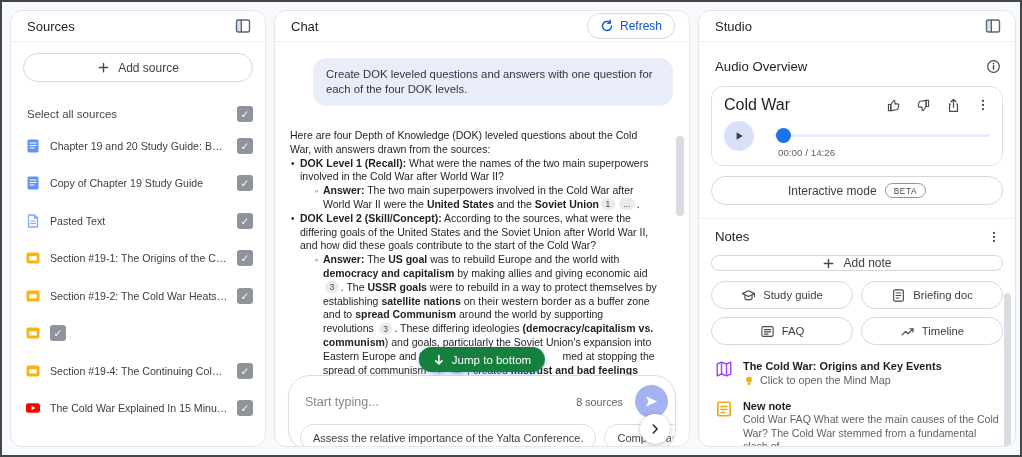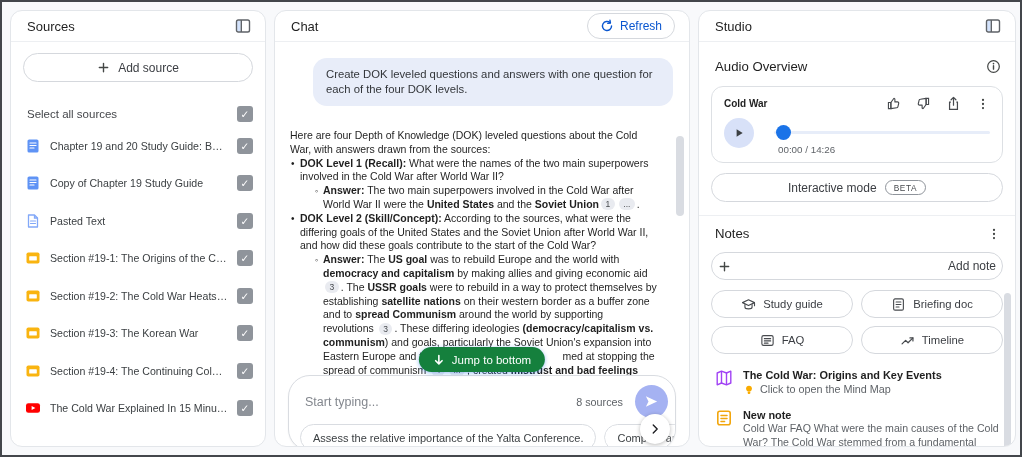--- a/index.html
+++ b/index.html
@@ -77,38 +77,38 @@
                mask-image: linear-gradient(90deg,#000 50%,rgba(0,0,0,.05) 92%); }
   .next-btn { position: absolute; right: 5px; bottom: 6px; width: 30px; height: 30px; border: none;
               border-radius: 50%; background: #fff; box-shadow: 0 1px 4px rgba(0,0,0,.28);
               display: flex; align-items: center; justify-content: center; cursor: pointer; z-index: 3; }
 
   
   .audio-heading { display: flex; justify-content: space-between; align-items: center;
                    margin: 17px 14px 0 16px; font-size: 13.2px; color: #1f1f1f; gap: 21px; }
   .audio-card { margin: 12px 12px 0; border: 1px solid #dde0e4; border-radius: 12px; padding: 9px 12px 7px; }
   .card-top { display: flex; align-items: center; }
-  .card-title { flex: 1; font-size: 10px; font-weight: 700; color: #1f1f1f; }
+  .card-title { flex: 1; font-size: 16px; font-weight: 400; color: #1f1f1f; }
   .card-icons { display: flex; gap: 15px; align-items: center; }
   .card-icons .iconbtn { margin: 0; }
   .player { display: flex; gap: 20px; margin-top: 7px; }
   .playbtn { width: 30px; height: 30px; border-radius: 50%; background: #d8e1f8; border: none;
              display: flex; align-items: center; justify-content: center; cursor: pointer; flex: none; }
   .track-wrap { flex: 1; padding-top: 13px; }
   .track { position: relative; height: 3px; background: #e7edf9; border-radius: 2px; cursor: pointer; }
   .dot { position: absolute; left: 2px; top: -6px; width: 15px; height: 15px; border-radius: 50%;
          background: #1a73e8; cursor: pointer; }
   .time { margin: 10px 0 0 4px; font-size: 9.8px; color: #5f6368; }
   .interactive-btn { margin: 10px 12px 0; height: 29px; width: calc(100% - 24px); }
   .beta { border: 1px solid #8f949b; border-radius: 10px; font-size: 8.3px; letter-spacing: .6px;
           padding: 1.5px 8px; color: #474a4e; }
   .studio-divider { height: 1px; background: #edeff2; margin-top: 13px; }
   .notes-header { display: flex; justify-content: space-between; align-items: center;
                   padding: 10px 14px 0 16px; font-size: 13.2px; color: #1f1f1f; }
-  .add-note { margin: 11px 12px 0; height: 28px; width: calc(100% - 24px); justify-content: space-between; }
+  .add-note { margin: 11px 12px 0; height: 16px; width: calc(100% - 24px); }
   .note-actions { display: grid; grid-template-columns: 1fr 1fr; gap: 8px; margin: 10px 12px 0; }
   .action-btn { height: 28px; border-radius: 15px; gap: 7px; font-size: 11.3px; }
   #notes-list { margin-top: 9px; }
   .note-item { display: flex; gap: 10px; padding: 5px 14px 6px 16px; align-items: flex-start; cursor: pointer; }
   .note-icon { flex: none; margin-top: 1px; display: flex; }
   .note-body { min-width: 0; }
   .note-title { font-size: 10.9px; font-weight: 600; color: #1f1f1f; line-height: 14px; }
   .note-sub { display: flex; align-items: center; gap: 5px; font-size: 10.8px; color: #5f6368; line-height: 15px; }
   .note-desc { font-size: 10.6px; color: #5f6368; line-height: 13.5px; }
   .studio-scroll { position: absolute; right: 4px; top: 282px; width: 7px; height: 158px;
@@ -196,21 +196,20 @@
           <span class="src-label">Section #19-2: The Cold War Heats Up</span>
           <span class="checkbox"></span>
         </div>
         <div class="src-row">
           <span class="src-icon">
             <svg width="16" height="16" viewBox="0 0 16 16">
               <rect x="1.5" y="2.5" width="13" height="11" rx="1.8" fill="#f9b410"></rect>
               <rect x="4.2" y="6.2" width="7.6" height="4.4" rx="0.6" fill="#fff"></rect>
             </svg>
           </span>
-          <span class="src-label">Section #19-3: The Korean War</span>
           <span class="checkbox"></span>
         </div>
         <div class="src-row">
           <span class="src-icon">
             <svg width="16" height="16" viewBox="0 0 16 16">
               <rect x="1.5" y="2.5" width="13" height="11" rx="1.8" fill="#f9b410"></rect>
               <rect x="4.2" y="6.2" width="7.6" height="4.4" rx="0.6" fill="#fff"></rect>
             </svg>
           </span>
           <span class="src-label">Section #19-4: The Continuing Cold War</span>

